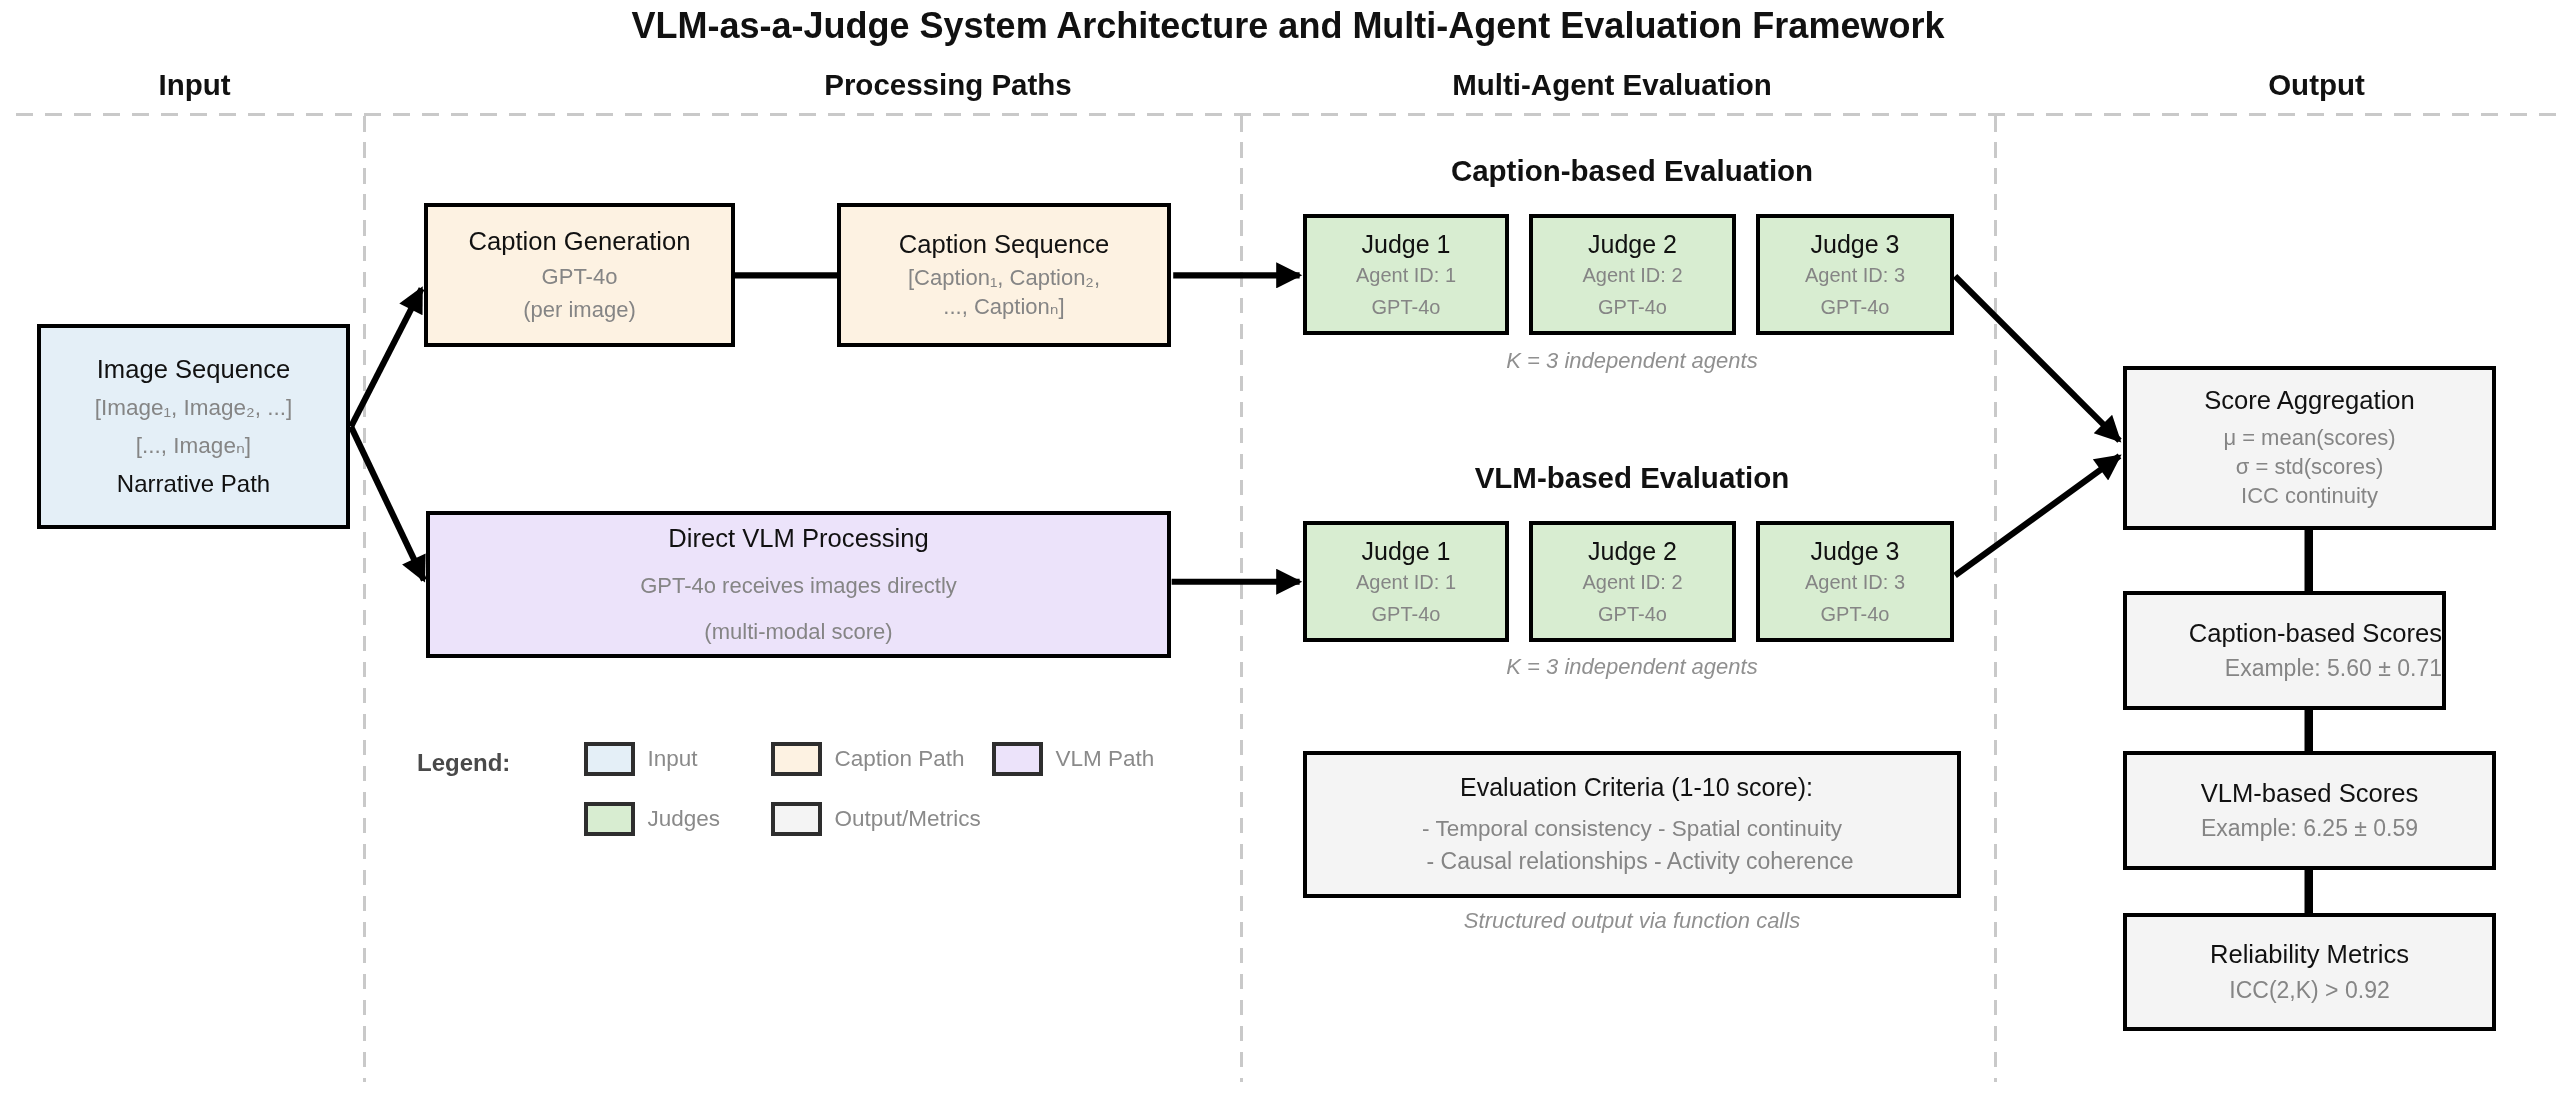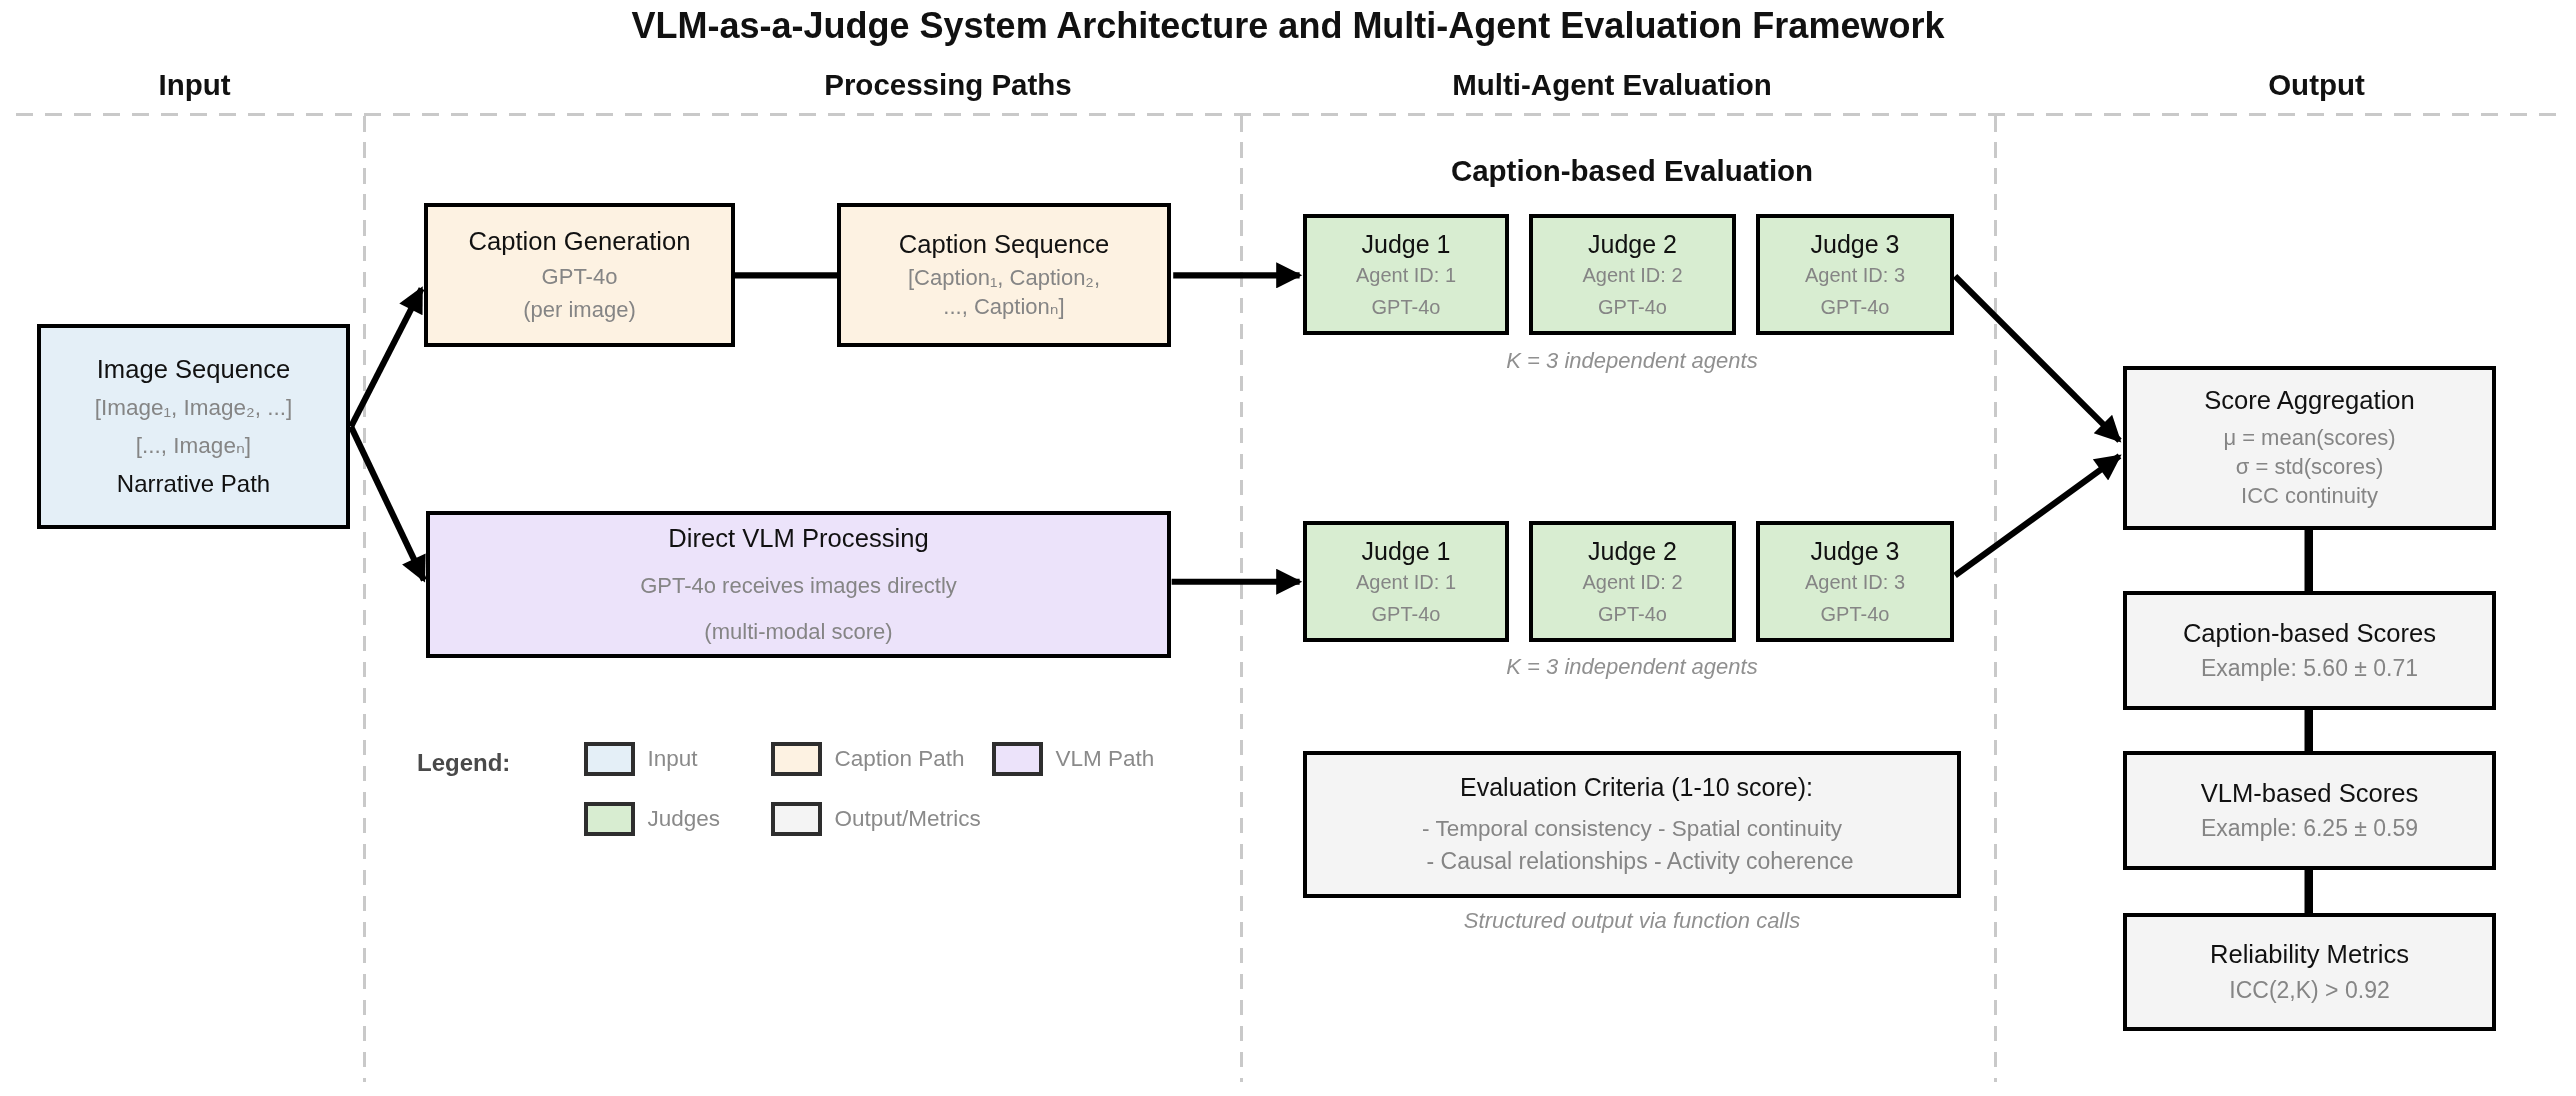--- a/index.html
+++ b/index.html
@@ -112,20 +112,21 @@
     <div class="box-sub">Agent ID: 2</div>
     <div class="box-sub" style="margin-top:9.3px;">GPT-4o</div>
   </div>
   <div class="box judge gap6" style="left: 1756px; top: 214px; width: 198px; height: 121px; background: rgb(216, 237, 209);">
     <div class="box-title">Judge 3</div>
     <div class="box-sub">Agent ID: 3</div>
     <div class="box-sub" style="margin-top:9.3px;">GPT-4o</div>
   </div>
   <div class="note" style="top:348px;">K = 3 independent agents</div>
 
+  <div class="section-heading" style="top:461px;">VLM-based Evaluation</div>
 
   <div class="box judge gap6" style="left: 1303px; top: 521px; width: 206px; height: 121px; background: rgb(216, 237, 209);">
     <div class="box-title">Judge 1</div>
     <div class="box-sub">Agent ID: 1</div>
     <div class="box-sub" style="margin-top:9.3px;">GPT-4o</div>
   </div>
   <div class="box judge gap6" style="left: 1529px; top: 521px; width: 207px; height: 121px; background: rgb(216, 237, 209);">
     <div class="box-title">Judge 2</div>
     <div class="box-sub">Agent ID: 2</div>
     <div class="box-sub" style="margin-top:9.3px;">GPT-4o</div>
@@ -144,21 +145,21 @@
   </div>
   <div class="note" style="top:908px;">Structured output via function calls</div>
 
   <div class="box" style="left: 2123px; top: 366px; width: 373px; height: 164px; background: rgb(244, 244, 244);">
     <div class="box-title" style="margin-bottom:7.8px;">Score Aggregation</div>
     <div class="box-sub" style="line-height:29px;">μ = mean(scores)</div>
     <div class="box-sub" style="line-height:29px;">σ = std(scores)</div>
     <div class="box-sub" style="line-height:29px;">ICC continuity</div>
   </div>
 
-  <div class="box gap10" style="left: 2123px; top: 591px; width: 373px; height: 119px; background: rgb(244, 244, 244);">
+  <div class="box gap10" style="left: 2123px; top: 591px; width: 323px; height: 119px; background: rgb(244, 244, 244); align-items: flex-end;">
     <div class="box-title">Caption-based Scores</div>
     <div class="box-sub" style="font-size:23px;">Example: 5.60 ± 0.71</div>
   </div>
 
   <div class="box gap10" style="left: 2123px; top: 751px; width: 373px; height: 119px; background: rgb(244, 244, 244);">
     <div class="box-title">VLM-based Scores</div>
     <div class="box-sub" style="font-size:23px;">Example: 6.25 ± 0.59</div>
   </div>
 
   <div class="box gap10" style="left: 2123px; top: 913px; width: 373px; height: 118px; background: rgb(244, 244, 244);">

